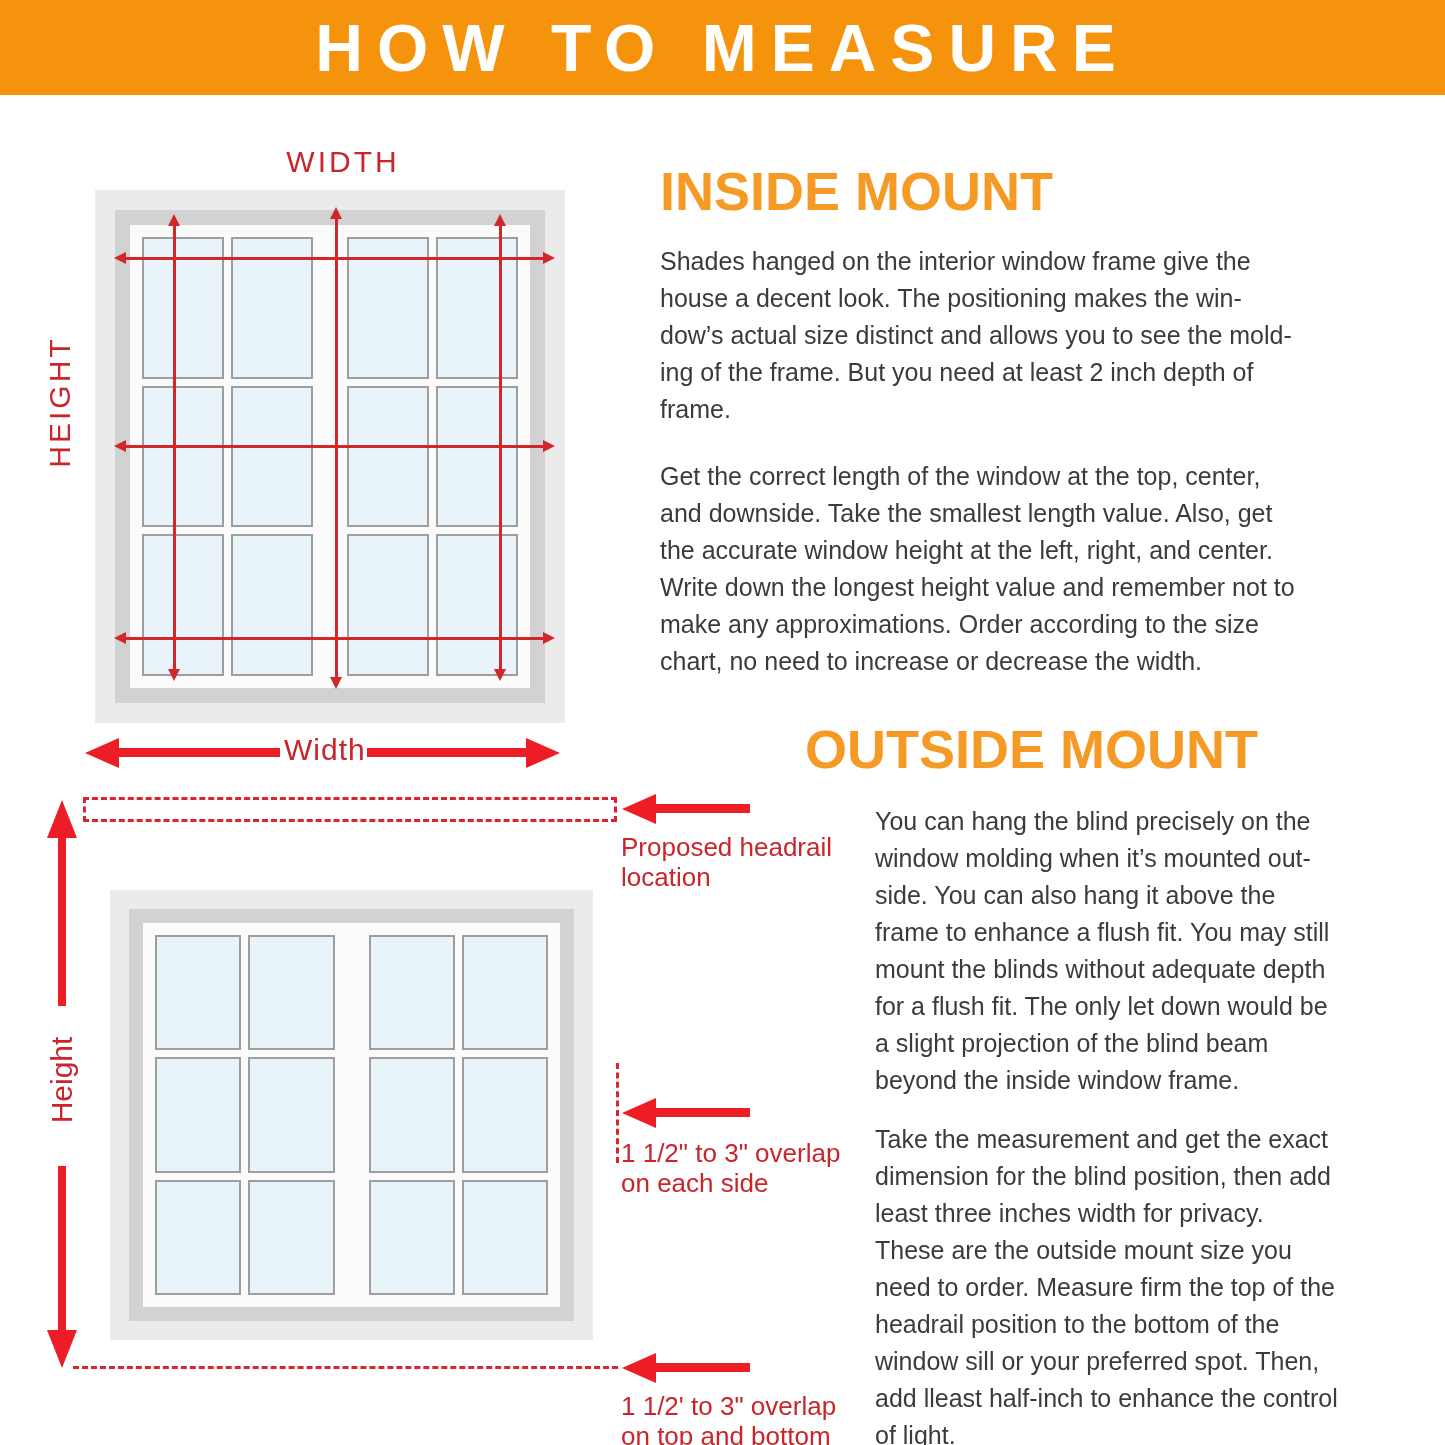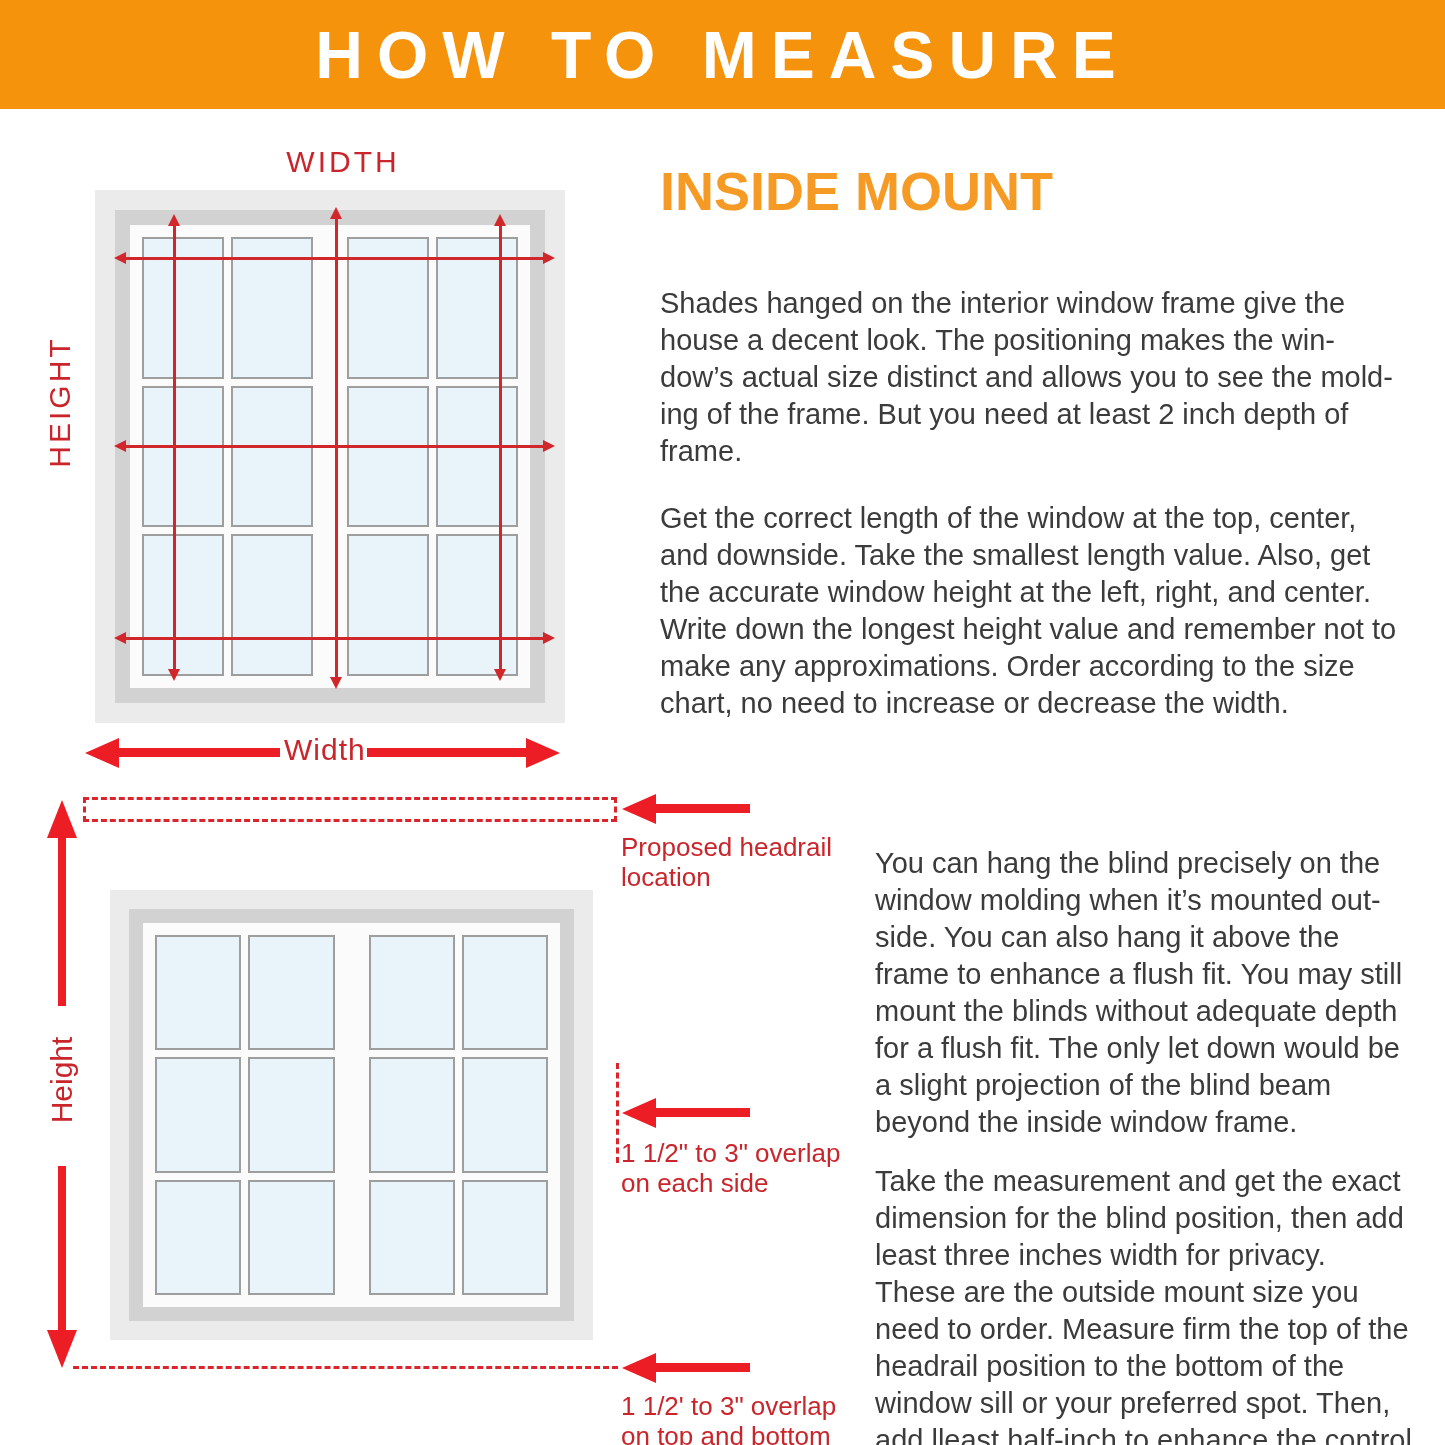--- a/index.html
+++ b/index.html
@@ -4,27 +4,27 @@
 <style>
   html,body{margin:0;padding:0;background:#ffffff;}
   #canvas{
     position:relative;width:1445px;height:1445px;overflow:hidden;
     background:#ffffff;font-family:"Liberation Sans",sans-serif;
     --red:#EC1D24;--thin-red:#D2272A;--redtext:#C9252B;--orange-banner:#F6930C;
     --orange-head:#F59B25;--body:#3B3B3B;
   }
   .abs{position:absolute;}
   
-  .banner{left:0;top:0;width:1445px;height:109px;background:var(--orange-banner);
+  .banner{left:0;top:0;width:1445px;height:95px;background:var(--orange-banner);
     display:flex;align-items:center;justify-content:center;}
   .banner-title{color:#ffffff;font-size:66px;font-weight:bold;letter-spacing:14px;white-space:nowrap;}
   
   .section-head{font-size:54px;font-weight:bold;color:var(--orange-head);white-space:nowrap;}
   
-  .para{font-size:29px;line-height:37px;color:var(--body);white-space:nowrap;margin-top:42px;}
+  .para{font-size:25px;line-height:37px;color:var(--body);white-space:nowrap;}
   .para-out{line-height:37px;}
   
   .redlabel{color:var(--redtext);font-size:30px;letter-spacing:3px;white-space:nowrap;text-align:center;}
   .redsmall{color:var(--redtext);font-size:26px;line-height:30px;white-space:nowrap;}
   .rot{transform:rotate(-90deg);}
   
   .window{background:#EBEBEB;box-sizing:border-box;}
   .frame-mid{background:#D2D2D2;width:100%;height:100%;box-sizing:border-box;}
   .frame-inner{background:#FBFBFB;width:100%;height:100%;box-sizing:border-box;}
   .sashes{display:flex;gap:34px;width:100%;height:100%;}
@@ -145,16 +145,17 @@
   </div>
 
   <div class="dash-vline" style="left:616px;top:1063px;height:100px;"></div>
   <div class="thk left" style="left:656px;top:1108px;width:94px;"></div>
   <div class="abs redsmall" style="left:621px;top:1138px;">1 1/2" to 3" overlap<br>on each side</div>
 
   <div class="dash-hline" style="left:73px;top:1366px;width:545px;"></div>
   <div class="thk left" style="left:656px;top:1363px;width:94px;"></div>
   <div class="abs redsmall" style="left:621px;top:1391px;">1 1/2' to 3" overlap<br>on top and bottom</div>
 
+  <div class="abs section-head" style="left:805px;top:718px;width:640px;">OUTSIDE MOUNT</div>
   <div class="abs para para-out" style="left:875px;top:803px;">You can hang the blind precisely on the<br>window molding when it’s mounted out-<br>side. You can also hang it above the<br>frame to enhance a flush fit. You may still<br>mount the blinds without adequate depth<br>for a flush fit. The only let down would be<br>a slight projection of the blind beam<br>beyond the inside window frame.</div>
   <div class="abs para para-out" style="left:875px;top:1121px;">Take the measurement and get the exact<br>dimension for the blind position, then add<br>least three inches width for privacy.<br>These are the outside mount size you<br>need to order. Measure firm the top of the<br>headrail position to the bottom of the<br>window sill or your preferred spot. Then,<br>add lleast half-inch to enhance the control<br>of light.</div>
 
 </div>
 
 </body></html>

